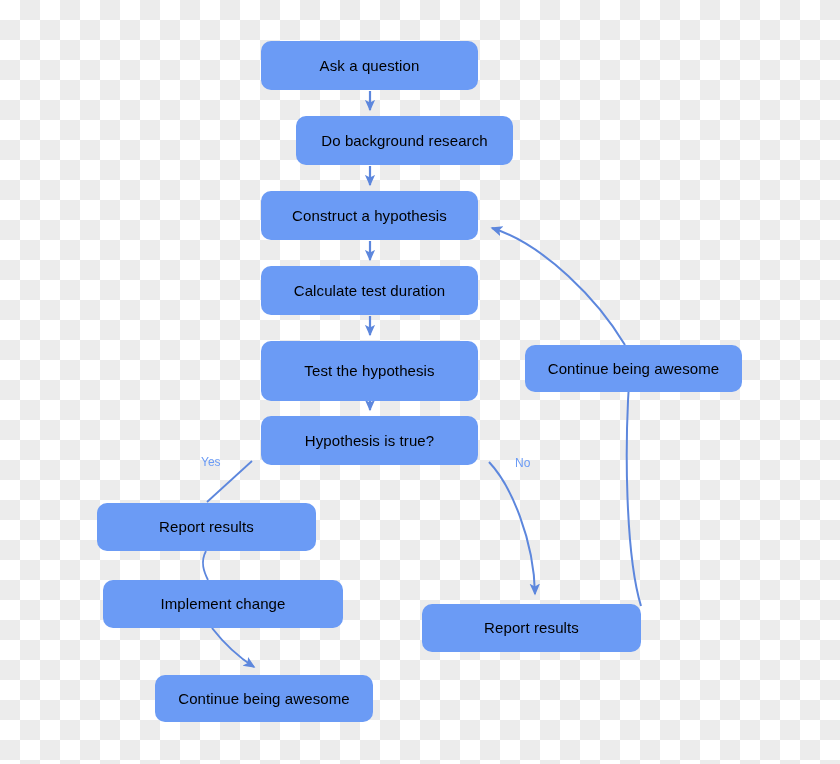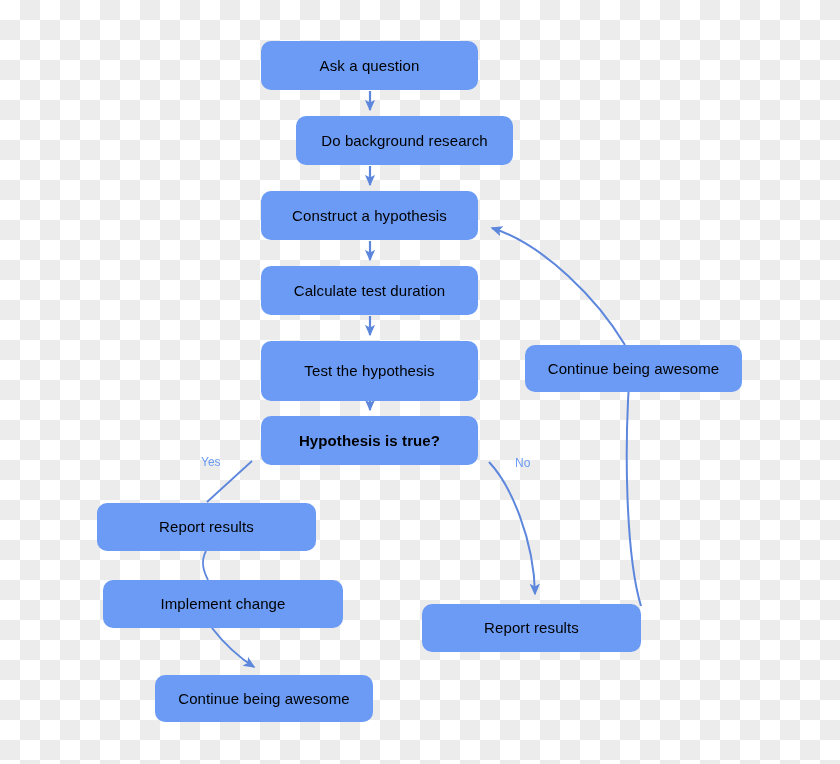--- a/index.html
+++ b/index.html
@@ -107,21 +107,21 @@
   </div>
 
   <div class="node" style="left:261px; top:266px; width:217px; height:49px;">
     <span>Calculate test duration</span>
   </div>
 
   <div class="node" style="left:261px; top:341px; width:217px; height:60px;">
     <span>Test the hypothesis</span>
   </div>
 
-  <div class="node" style="left:261px; top:416px; width:217px; height:49px;font-weight:bold;">
+  <div class="node" style="left:261px; top:416px; width:217px; height:49px;">
     <span>Hypothesis is true?</span>
   </div>
 
   <div class="node" style="left:97px; top:503px; width:219px; height:48px;">
     <span>Report results</span>
   </div>
 
   <div class="node" style="left:103px; top:580px; width:240px; height:48px;">
     <span>Implement change</span>
   </div>

